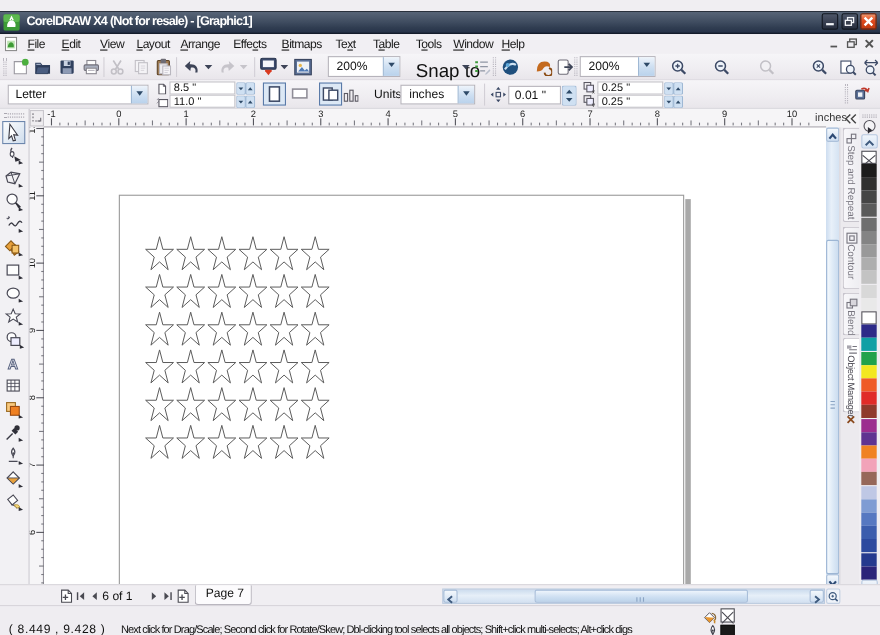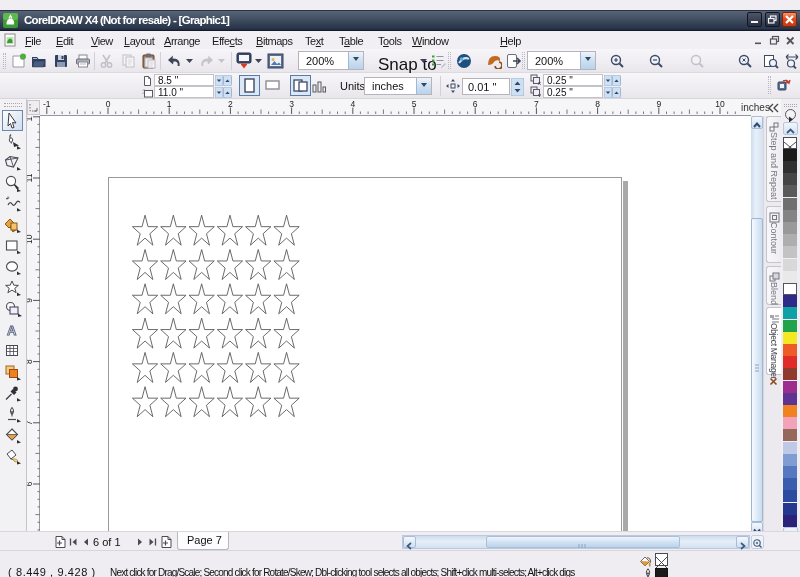--- a/index.html
+++ b/index.html
@@ -102,21 +102,21 @@
     <div class="menu" style="left:56px;"><u>E</u>dit</div>
     <div class="menu" style="left:91px;"><u>V</u>iew</div>
     <div class="menu" style="left:124px;"><u>L</u>ayout</div>
     <div class="menu" style="left:164px;"><u>A</u>rrange</div>
     <div class="menu" style="left:212px;">Effe<u>c</u>ts</div>
     <div class="menu" style="left:256px;"><u>B</u>itmaps</div>
     <div class="menu" style="left:305px;">Te<u>x</u>t</div>
     <div class="menu" style="left:339px;">T<u>a</u>ble</div>
     <div class="menu" style="left:378px;">T<u>o</u>ols</div>
     <div class="menu" style="left:412px;"><u>W</u>indow</div>
-    <div class="menu" style="left:456px;margin-left:44px;"><u>H</u>elp</div>
+    <div class="menu" style="left:456px;"><u>H</u>elp</div>
     <div class="docbtn" style="left:752px;"><svg width="13" height="13">
           <rect x="3" y="8.5" width="6" height="1.6" fill="#555"></rect>
         </svg></div>
     <div class="docbtn" style="left:768px;"><svg width="13" height="13">
           <rect x="4.5" y="2.5" width="6" height="5" fill="none" stroke="#555" stroke-width="1.2"></rect>
           <rect x="2.5" y="5" width="6" height="5" fill="#f1eff3" stroke="#555" stroke-width="1.2"></rect>
         </svg></div>
     <div class="docbtn" style="left:784px;"><svg width="13" height="13">
           <path d="M3,3.5 L9.5,10 M9.5,3.5 L3,10" stroke="#555" stroke-width="1.8"></path>
         </svg></div>
@@ -249,20 +249,24 @@
         <circle cx="10" cy="10" r="3.5" fill="#eef3fa" stroke="#3d4a66" stroke-width="1.2"></circle>
         <path d="M12.5,12.5 l2.5,2.5" stroke="#3d4a66" stroke-width="1.8"></path>
       </svg>
     <svg class="abs" style="left:785px;top:4px;" width="15" height="16">
         <path d="M1,4 h12 M1,4 l2.5,2.5 M1,4 l2.5,-2.5 M13,4 l-2.5,2.5 M13,4 l-2.5,-2.5" stroke="#3d4a66" stroke-width="1.1" fill="none"></path>
         <circle cx="6" cy="10.5" r="3.5" fill="#eef3fa" stroke="#3d4a66" stroke-width="1.2"></circle>
         <path d="M8.5,13 l2.5,2.5" stroke="#3d4a66" stroke-width="1.8"></path>
       </svg>
   </div>
   <div id="propbar" class="abs">
+    <div class="combo" style="left:7px; top:4px; width:128px; height:18px;">
+        <span style="position:absolute;left:6px;top:2px;">Letter</span>
+        <span class="arrow"></span>
+      </div>
     <svg class="abs" style="left:142px;top:3px;" width="11" height="10">
         <path d="M2.5,0.5 h4 l2,2 v7 h-6 z" fill="#fff" stroke="#5a5862"></path>
         <path d="M6.5,0.5 v2 h2" fill="none" stroke="#5a5862" stroke-width="0.8"></path>
       </svg>
     <svg class="abs" style="left:142px;top:15px;" width="11" height="10">
         <path d="M0.5,3 l2,-2 M0.5,6 l4,-4" stroke="#8e8c96" stroke-width="0.8"></path>
         <rect x="2.5" y="2.5" width="8" height="6.5" fill="#fff" stroke="#5a5862"></rect>
       </svg>
     <div class="combo" style="left:154px; top:1px; width:60px; height:12px; border-color:#c4c2c8;">
         <span style="position:absolute;left:3px;top:0px;font-size:10px;">8.5 "</span>

